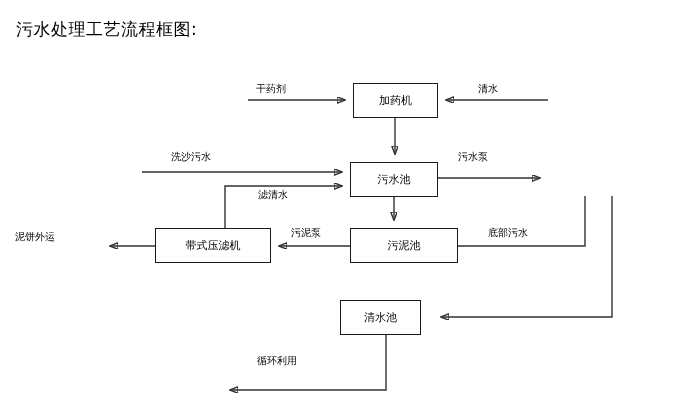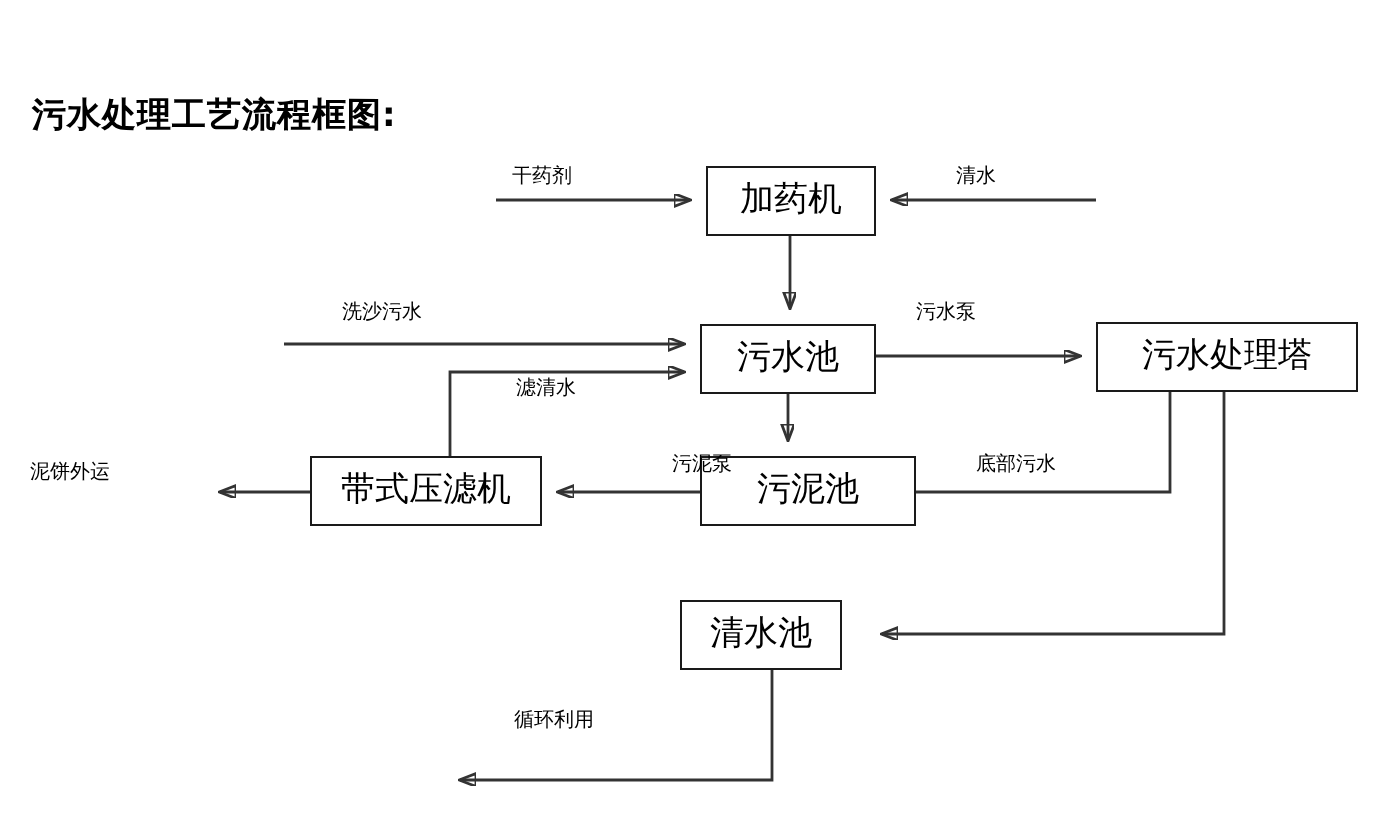--- a/index.html
+++ b/index.html
@@ -19,35 +19,34 @@
     position: absolute;
     left: 0; top: 0;
     width: 700px;
     height: 420px;
   }
   .title {
     position: absolute;
     left: 16px;
     top: 18px;
     font-size: 17px;
-    font-weight: bold;
+    font-weight: normal;
     letter-spacing: 0.5px;
     white-space: nowrap;
     color: #000;
-    margin-top: 28px;
   }
   .node {
     position: absolute;
     box-sizing: border-box;
     border: 1.3px solid #1a1a1a;
     background: #ffffff;
     display: flex;
     align-items: center;
     justify-content: center;
-    font-size: 17px;
+    font-size: 11px;
     line-height: 1;
     white-space: nowrap;
     color: #000;
     z-index: 3;
   }
   .edge-label {
     position: absolute;
     font-size: 10px;
     line-height: 1;
     white-space: nowrap;
@@ -124,39 +123,36 @@
   </div>
 
   <div class="node" style="left:350px; top:228px; width:108px; height:35px;">
     <span>污泥池</span>
   </div>
 
   <div class="node" style="left:155px; top:228px; width:116px; height:35px;">
     <span>带式压滤机</span>
   </div>
 
-  <div class="node" style="left:548px; top:161px; width:131px; height:35px;">
-    <span>污水处理塔</span>
-  </div>
 
   <div class="node" style="left:340px; top:300px; width:81px; height:35px;">
     <span>清水池</span>
   </div>
 
   <div class="term-label" style="left:256px; top:84px;">干药剂</div>
 
   <div class="term-label" style="left:478px; top:84px;">清水</div>
 
   <div class="edge-label" style="left:171px; top:152px;">洗沙污水</div>
 
   <div class="edge-label" style="left:258px; top:190px;">滤清水</div>
 
   <div class="edge-label" style="left:458px; top:152px;">污水泵</div>
 
-  <div class="edge-label" style="left:291px; top:228px;margin-left:45px;">污泥泵</div>
+  <div class="edge-label" style="left:291px; top:228px;">污泥泵</div>
 
   <div class="edge-label" style="left:488px; top:228px;">底部污水</div>
 
   <div class="term-label" style="left:15px; top:232px;">泥饼外运</div>
 
   <div class="edge-label" style="left:257px; top:356px;font-family:Liberation Serif, serif;">循环利用</div>
 
 </div>
 
 </body></html>

